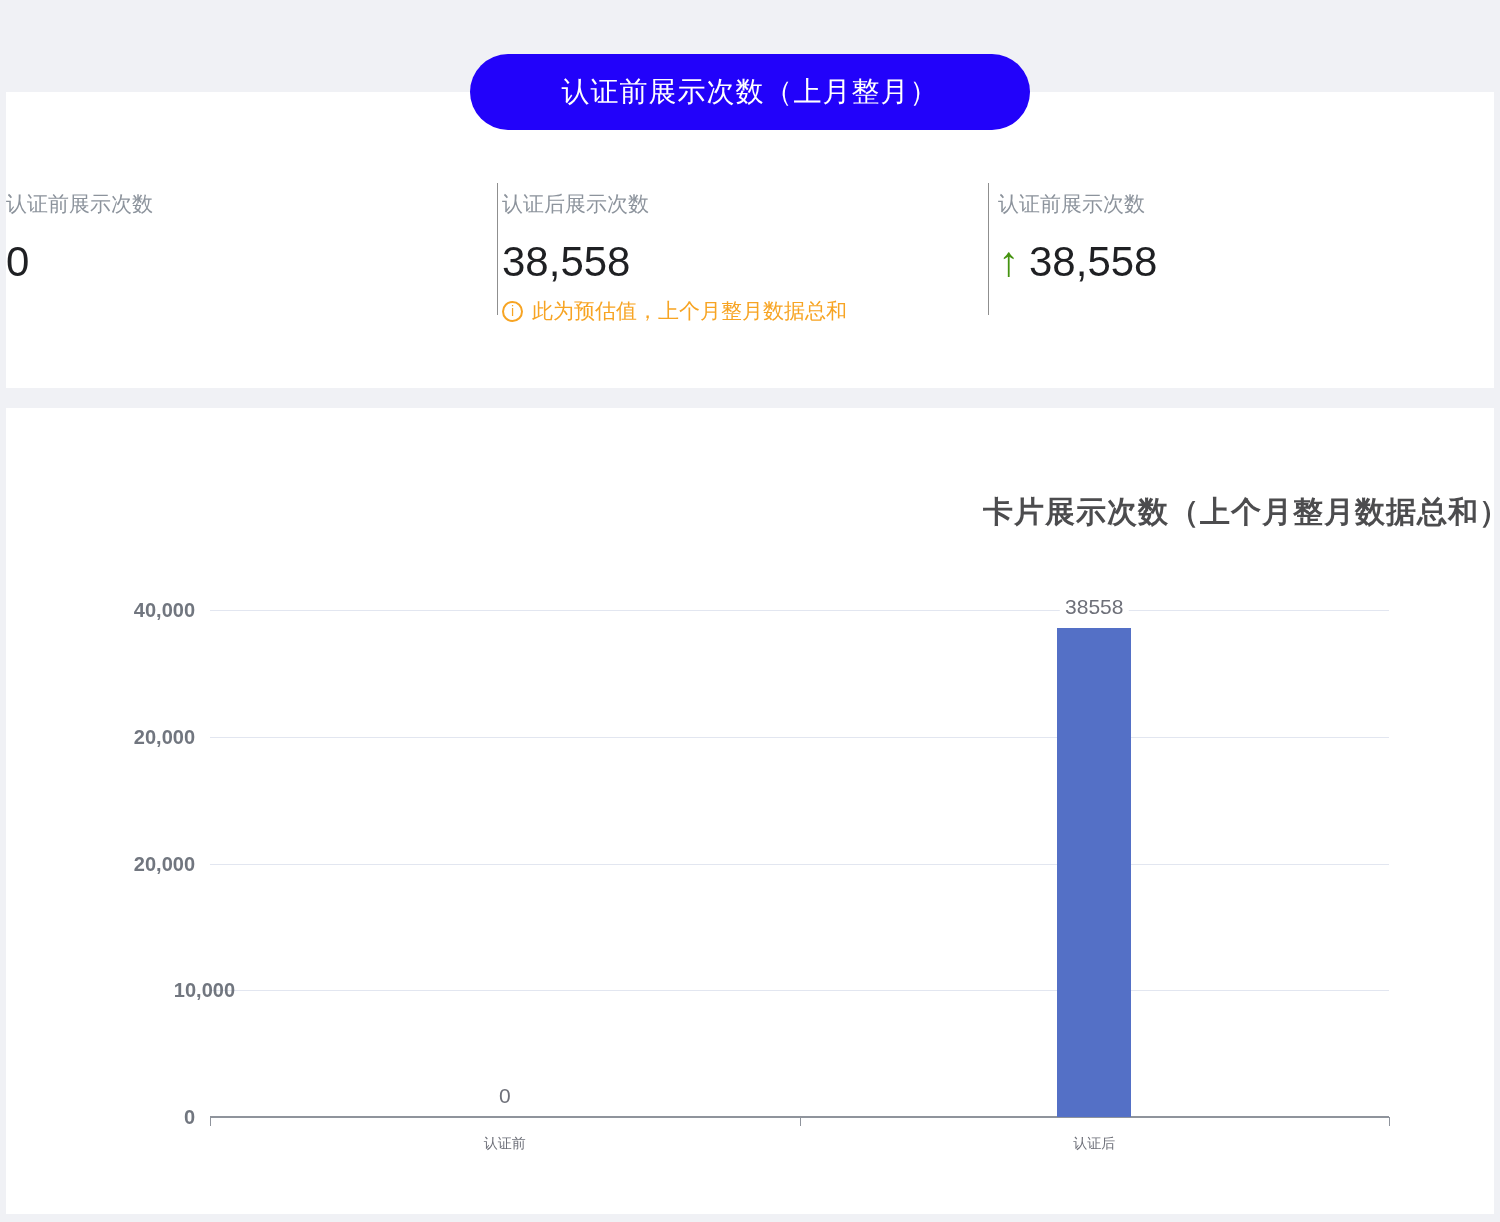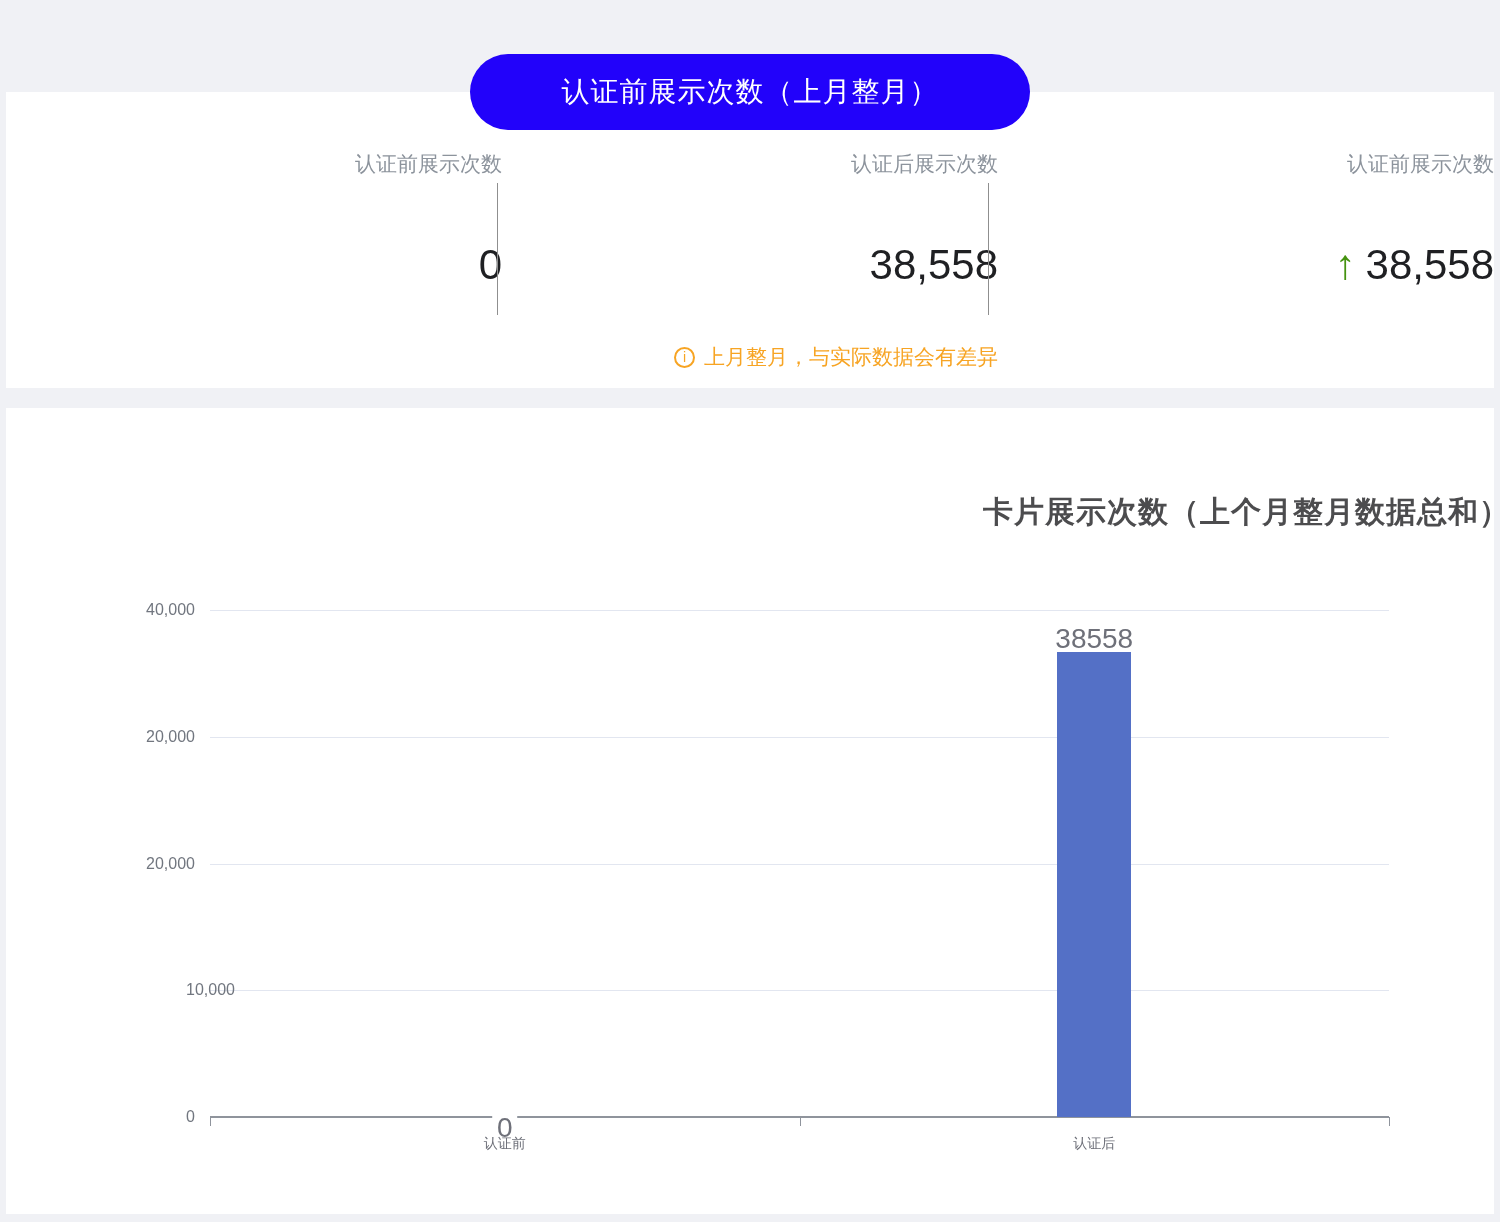--- a/index.html
+++ b/index.html
@@ -33,24 +33,23 @@
   .pill span {
     color: #ffffff;
     font-size: 28px;
     letter-spacing: 1px;
   }
 
   
   .stats-row { display: flex; height: 100%; }
   .stat-col {
     flex: 1;
-    display: flex; flex-direction: column; align-items: flex-end;
-    padding-top: 60px;
+    display: flex; flex-direction: column; align-items: flex-start;
+    padding-top: 100px;
     text-align: center;
-    gap: 43px;
   }
   .stat-label { font-size: 21px; color: #8c939c; line-height: 24px; }
   .stat-value {
     margin-top: 22px;
     font-size: 42px; line-height: 48px;
     color: #1f2023;
     display: flex; align-items: center; gap: 10px;
   }
   .up-arrow { color: #459310; font-size: 42px; font-weight: 600; line-height: 44px; }
   .stat-note {
@@ -81,34 +80,35 @@
     font-size: 30px; font-weight: 700; color: #4c4c4e;
     letter-spacing: 1px;
   }
   #chart-plot { position: absolute; left: 0; top: 0; width: 100%; height: 100%; }
   .gridline { position: absolute; height: 1px; background: #e2e6f0; }
   .axis-line { position: absolute; height: 2px; background: #8f949c; }
   .axis-tick { position: absolute; width: 1px; height: 9px; background: #8f949c; }
   .ytick-label {
     position: absolute;
     text-align: right;
-    font-size: 16px; color: #71767f;
+    font-size: 20px; color: #71767f;
     transform: translateY(-50%);
+    font-weight: bold;
   }
   .xtick-label {
     position: absolute;
     transform: translateX(-50%);
     font-size: 14px; color: #6e7079;
   }
   .bar { position: absolute; background: #5470c6; }
   .bar-value-label {
     position: absolute;
     transform: translateX(-50%);
-    font-size: 28px; color: #6e7079;
-    background: #ffffff; padding: 0 5px; line-height: 26px; margin-top: 32px;
+    font-size: 21px; color: #6e7079;
+    background: #ffffff; padding: 0 5px; line-height: 26px;
   }
 </style>
 </head>
 <body>
 
 <button class="pill">
   <span>认证前展示次数（上月整月）</span>
 </button>
 
 <div class="panel" id="panel-stats">
@@ -117,21 +117,21 @@
     <div class="stat-col">
       <div class="stat-label">认证前展示次数</div>
       <div class="stat-value">0</div>
     </div>
 
     <div class="stat-col">
       <div class="stat-label">认证后展示次数</div>
       <div class="stat-value">38,558</div>
       <div class="stat-note">
         <span class="info-icon">i</span>
-        <span>上月整月，与实际数据会有差异</span>
+        <span>此为预估值，上个月整月数据总和</span>
       </div>
     </div>
 
     <div class="stat-col">
       <div class="stat-label">认证前展示次数</div>
       <div class="stat-value">
         <span class="up-arrow">↑</span>
         <span>38,558</span>
       </div>
     </div>

